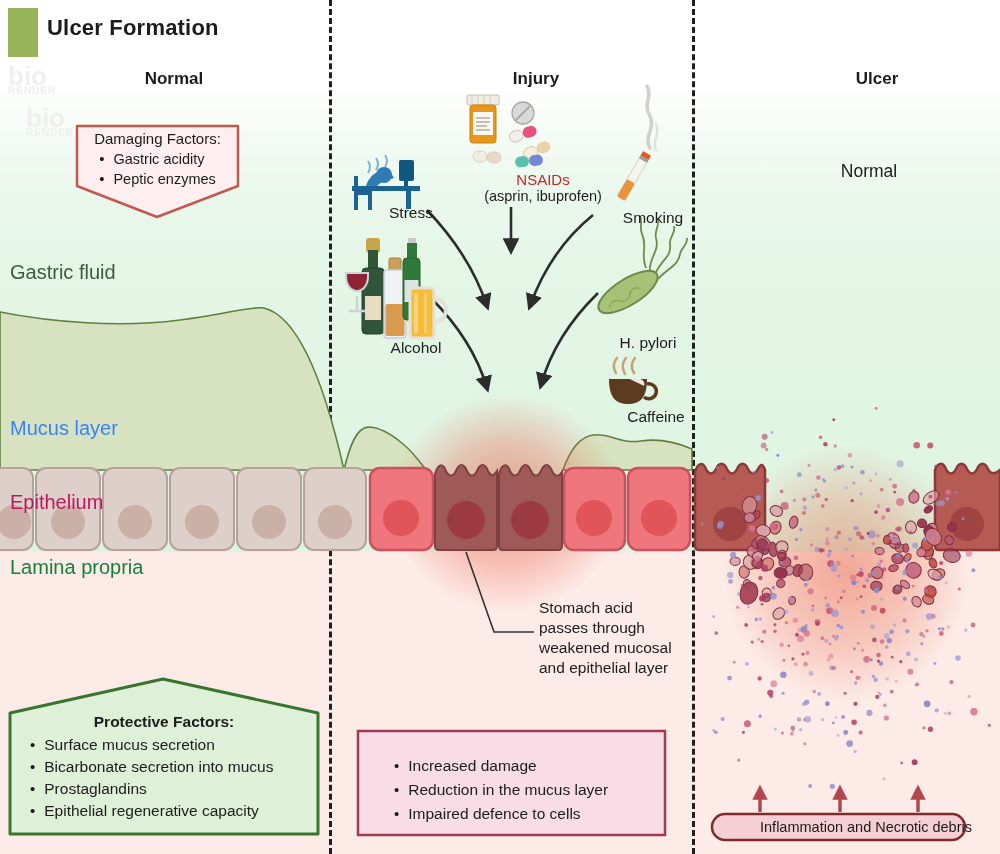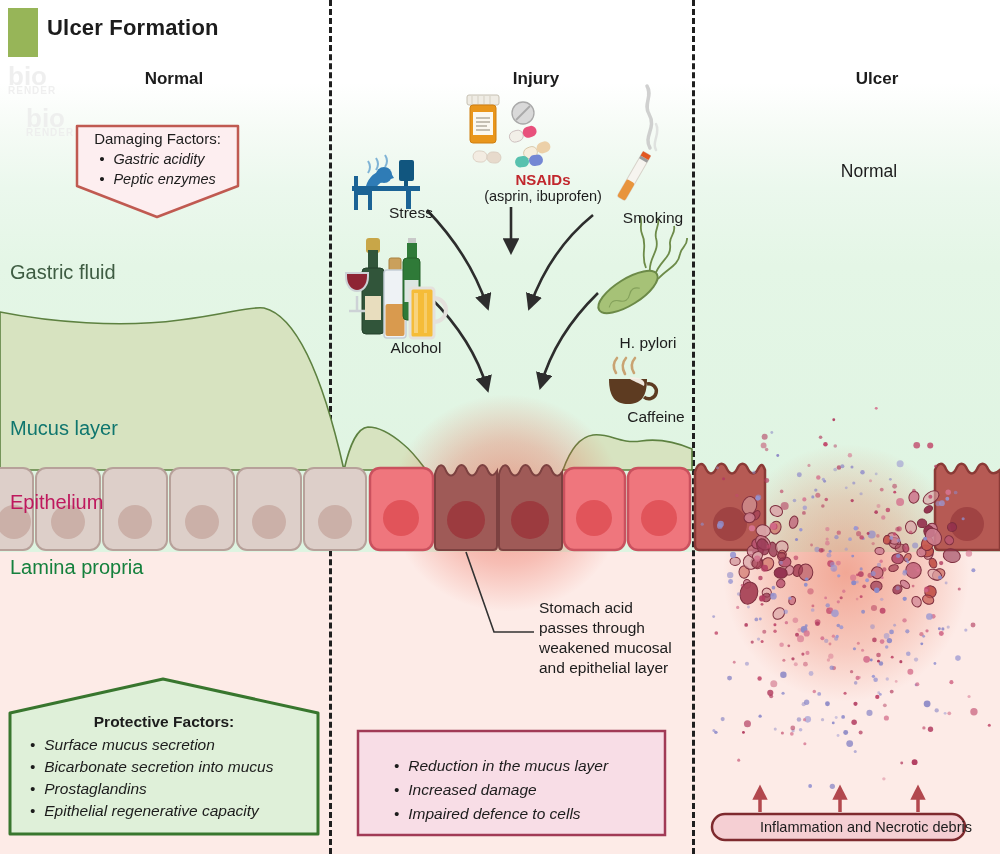--- a/index.html
+++ b/index.html
@@ -20,24 +20,24 @@
   .z3{z-index:3}.z5{z-index:5}.z6{z-index:6}.z10{z-index:10}
   .txt{position:absolute;z-index:11;}
   .center{transform:translateX(-50%);white-space:nowrap;margin-left:28px;}
   .title-sq{left:8px;top:8px;width:30px;height:49px;background:#97b558;z-index:11;}
   .title{left:47px;top:15px;font-size:22px;font-weight:bold;letter-spacing:0.2px;}
   .wm{color:#ededed;opacity:0.85;z-index:2;font-weight:bold;line-height:0.8;}
   .wm .b{font-size:26px;}.wm .r{font-size:10px;letter-spacing:1px;}
   .col-head{font-size:17px;font-weight:bold;}
   .layer-label{font-size:20px;}
   .icon-label{font-size:15.5px;}
-  .nsaids{font-size:15px;font-weight:bold;color:#c1272d;}
+  .nsaids{font-size:15px;font-weight:normal;color:#c1272d;}
   .nsaids-sub{font-size:14.5px;}
   .blist{margin:0;padding:0;list-style:none;font-size:15px;}
-  .blist li{white-space:nowrap;font-style:italic;}
+  .blist li{white-space:nowrap;}
   .blist li::before{content:"\2022";margin-right:9px;font-size:15px;}
   .anno{font-size:15.5px;line-height:20px;}
   .pill-label{font-size:14.5px;font-weight:500;}
 </style>
 </head>
 <body>
 
 <div class="canvas">
 
   <div class="abs bg-green"></div>
@@ -652,21 +652,21 @@
 
   <div class="txt" style="left:77px;top:130px;width:161px;text-align:center">
     <div style="font-size:15px;font-weight:normal">Damaging Factors:</div>
     <ul class="blist" style="display:inline-block;text-align:left;font-size:14.5px;line-height:19px;margin-top:2px">
       <li>Gastric acidity</li>
       <li>Peptic enzymes</li>
     </ul>
   </div>
 
   <div class="txt layer-label" style="left:10px;top:261px;color:#3e5c42">Gastric fluid</div>
-  <div class="txt layer-label" style="left:10px;top:417px;color:#0f766e">Mucus layer</div>
+  <div class="txt layer-label" style="left:10px;top:417px;color:#3b82f6">Mucus layer</div>
   <div class="txt layer-label" style="left:10px;top:491px;color:#be185d">Epithelium</div>
   <div class="txt layer-label" style="left:10px;top:556px;color:#15803d">Lamina propria</div>
 
   <div class="txt icon-label center" style="left:383px;top:204px">Stress</div>
   <div class="txt nsaids center" style="left:515px;top:171px">NSAIDs</div>
   <div class="txt nsaids-sub center" style="left:515px;top:188px">(asprin, ibuprofen)</div>
   <div class="txt icon-label center" style="left:625px;top:209px">Smoking</div>
   <div class="txt icon-label center" style="left:388px;top:339px">Alcohol</div>
   <div class="txt icon-label center" style="left:620px;top:334px">H. pylori</div>
   <div class="txt icon-label center" style="left:628px;top:408px">Caffeine</div>
@@ -675,22 +675,22 @@
 
   <div class="txt anno" style="left:539px;top:598px">
     <div>Stomach acid</div>
     <div>passes through</div>
     <div>weakened mucosal</div>
     <div>and epithelial layer</div>
   </div>
 
   <div class="txt" style="left:394px;top:754px">
     <ul class="blist" style="font-size:15.5px;line-height:24px">
+      <li>Increased damage</li>
       <li>Reduction in the mucus layer</li>
-      <li>Increased damage</li>
       <li>Impaired defence to cells</li>
     </ul>
   </div>
 
   <div class="txt" style="left:14px;top:713px;width:300px">
     <div style="font-size:15.5px;font-weight:bold;text-align:center">Protective Factors:</div>
     <ul class="blist" style="font-size:15.5px;line-height:22px;margin:3px 0 0 16px">
       <li>Surface mucus secretion</li>
       <li>Bicarbonate secretion into mucus</li>
       <li>Prostaglandins</li>

